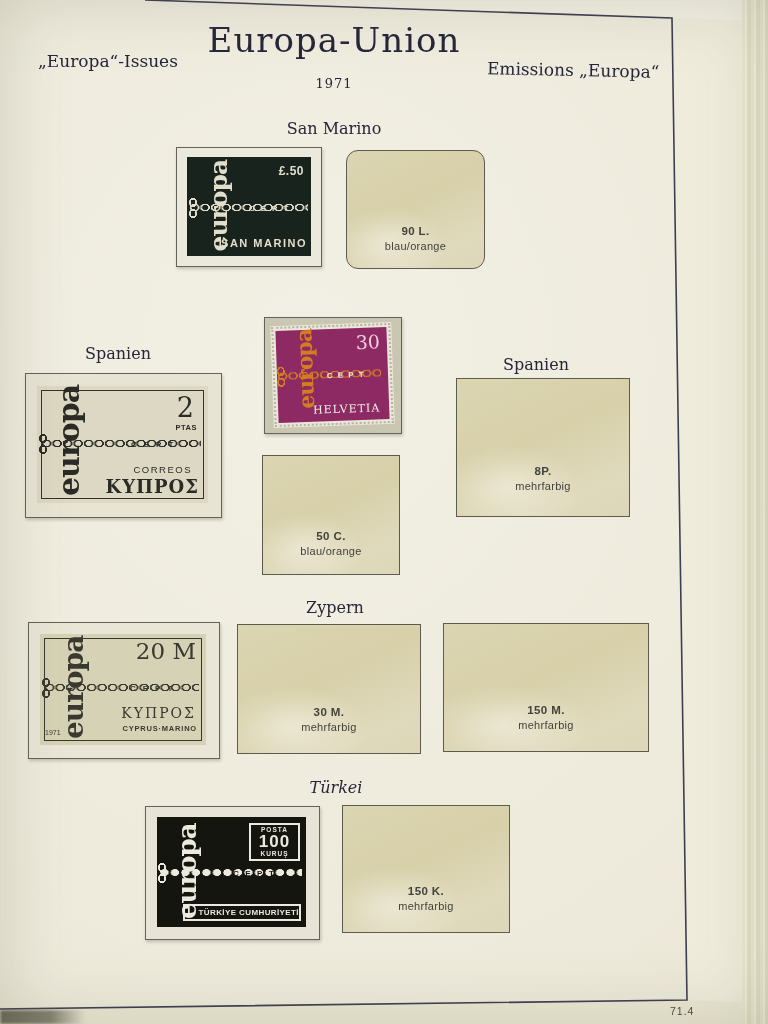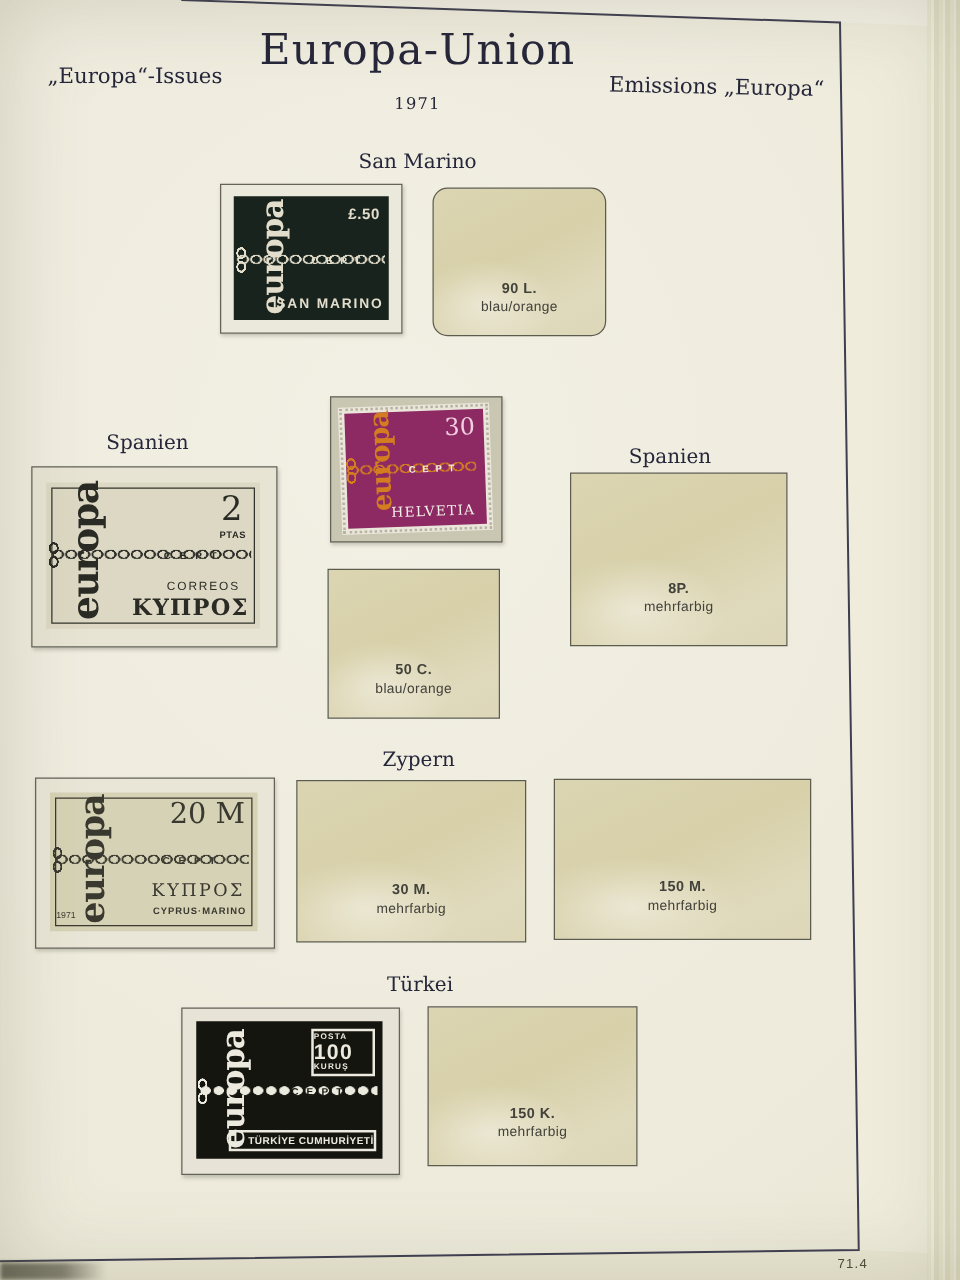--- a/index.html
+++ b/index.html
@@ -18,21 +18,21 @@
   .top-left{position:absolute;left:38px;top:51px;font-family:"DejaVu Serif",serif;font-size:17px;color:var(--heading_text,#26263a);}
   .year{position:absolute;left:334px;top:76px;transform:translateX(-50%);
     font-family:"DejaVu Serif",serif;font-size:13px;color:var(--heading_text,#26263a);letter-spacing:1px;}
   .top-right{position:absolute;left:487px;top:60px;font-family:"DejaVu Serif",serif;font-size:17px;
     color:var(--heading_text,#26263a);transform:rotate(1.2deg);}
 
   .heading{position:absolute;transform:translateX(-50%);font-family:"DejaVu Serif",serif;
     font-size:16px;color:var(--heading_text,#26263a);white-space:nowrap;}
   .h-sm{left:334px;top:119px;} .h-sz{left:330px;top:304px;margin-top:20px;}
   .h-spL{left:118px;top:344px;} .h-spR{left:536px;top:355px;}
-  .h-zy{left:335px;top:598px;} .h-tk{left:336px;top:778px;}
+  .h-zy{left:335px;top:598px;} .h-tk{left:336px;top:778px;font-style:italic;}
 
   
   .mount{position:absolute;border:1px solid #63635a;box-shadow:1px 2px 3px rgba(60,60,40,.25);}
   .m-sm{left:176px;top:147px;width:144px;height:118px;background:#ebe9db;}
   .m-sz{left:264px;top:317px;width:136px;height:115px;background:#c9c6b1;}
   .m-sp{left:25px; top:373px;width:195px;height:143px;background:#e7e4d4;}
   .m-zy{left:28px; top:622px;width:190px;height:135px;background:#e9e6d7;}
   .m-tk{left:145px;top:806px;width:173px;height:132px;background:#e7e4d7;}
   .stamp{position:absolute;overflow:visible;}
   .s-sm{left:10px;top:9px;width:124px;height:99px;background:var(--stamp_san_marino,#18231e);}
@@ -85,21 +85,21 @@
   .sp-value{position:absolute;top:8px;right:14px;font-family:"DejaVu Serif",serif;font-size:27px;line-height:1;color:var(--stamp_spanien_ink,#2b2b26);}
   .sp-ptas{position:absolute;top:37px;right:11px;font-weight:bold;font-size:7.5px;letter-spacing:.5px;color:var(--stamp_spanien_ink,#2b2b26);padding-left:36px;}
   .sp-correos{position:absolute;bottom:28px;right:16px;font-weight:normal;font-size:9.5px;letter-spacing:1.5px;color:var(--stamp_spanien_ink,#2b2b26);}
   .sp-espana{position:absolute;bottom:6px;right:9px;font-family:"DejaVu Serif",serif;font-weight:bold;
     font-size:18px;letter-spacing:1px;color:var(--stamp_spanien_ink,#2b2b26);}
   .zy-value{position:absolute;top:4px;right:10px;font-family:"DejaVu Serif",serif;font-size:23px;color:var(--stamp_zypern_ink,#3a392f);margin-left:44px;}
   .zy-kypros{position:absolute;bottom:24px;right:10px;font-family:"DejaVu Serif",serif;font-size:14px;letter-spacing:2px;color:var(--stamp_zypern_ink,#3a392f);}
   .zy-cyprus{position:absolute;bottom:12px;right:9px;font-weight:bold;font-size:7.5px;letter-spacing:.8px;color:var(--stamp_zypern_ink,#3a392f);}
   .zy-year{position:absolute;bottom:9px;left:5px;font-size:7px;color:var(--stamp_zypern_ink,#3a392f);}
   .tk-box{position:absolute;top:6px;right:6px;width:47px;border:2px solid var(--stamp_tuerkei_ink,#eceadf);
-    color:var(--stamp_tuerkei_ink,#eceadf);text-align:left;padding:1px 0 2px;}
+    color:var(--stamp_tuerkei_ink,#eceadf);text-align:center;padding:1px 0 2px;}
   .tk-posta,.tk-kurus{font-weight:bold;font-size:6.5px;letter-spacing:1px;}
   .tk-100{font-weight:bold;font-size:17px;line-height:1;letter-spacing:1px;}
   .tk-country{position:absolute;bottom:6px;left:26px;right:5px;border:2px solid var(--stamp_tuerkei_ink,#eceadf);
     color:var(--stamp_tuerkei_ink,#eceadf);text-align:right;font-weight:bold;font-size:8px;letter-spacing:.4px;padding:2px 0;}
 
   
   .ph{position:absolute;border:1px solid #5b5b4e;
     background:
       radial-gradient(60% 45% at 30% 80%, rgba(238,234,216,.85) 0%, rgba(238,234,216,0) 70%),
       linear-gradient(155deg,#dbd5b2 0%,#d7d0a9 45%,#e0dabd 80%,#ddd7b8 100%);}

